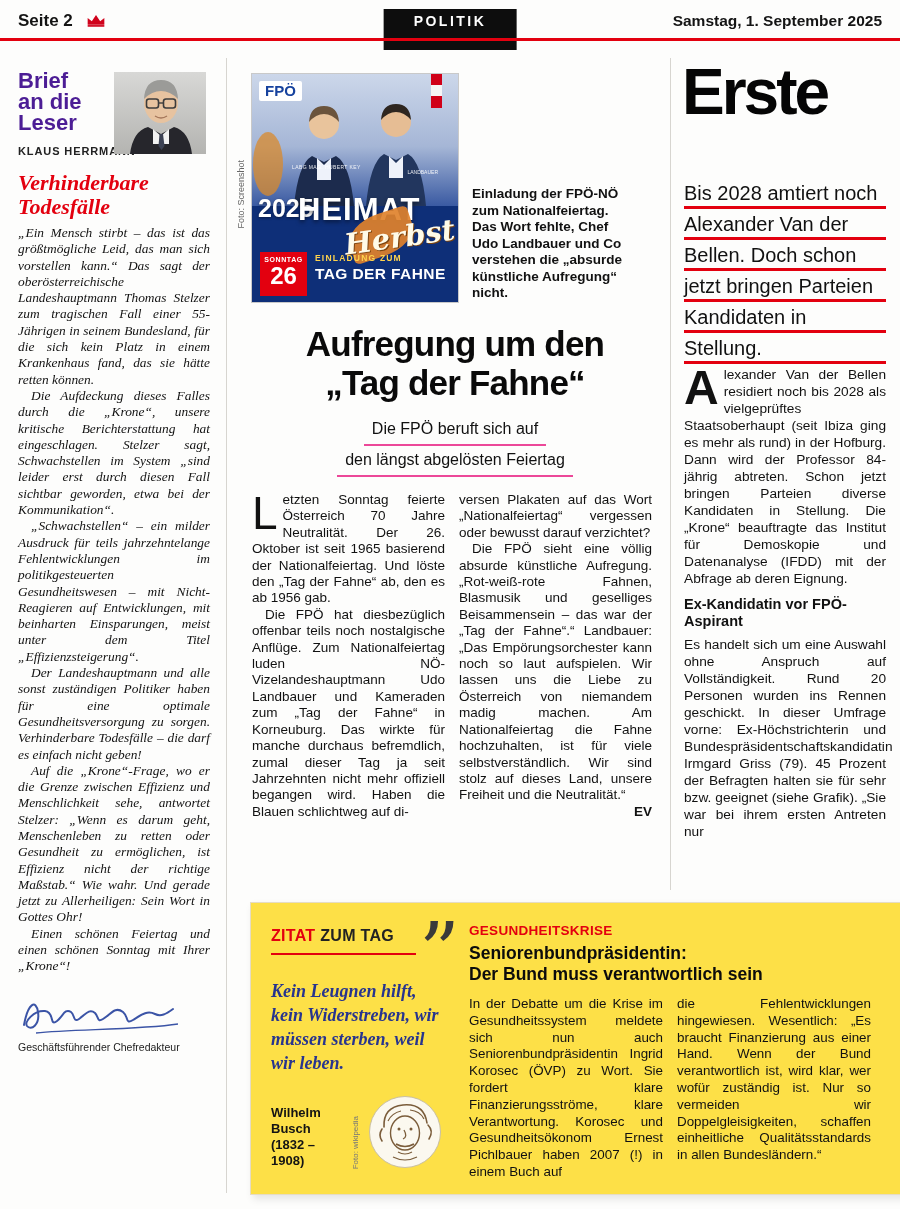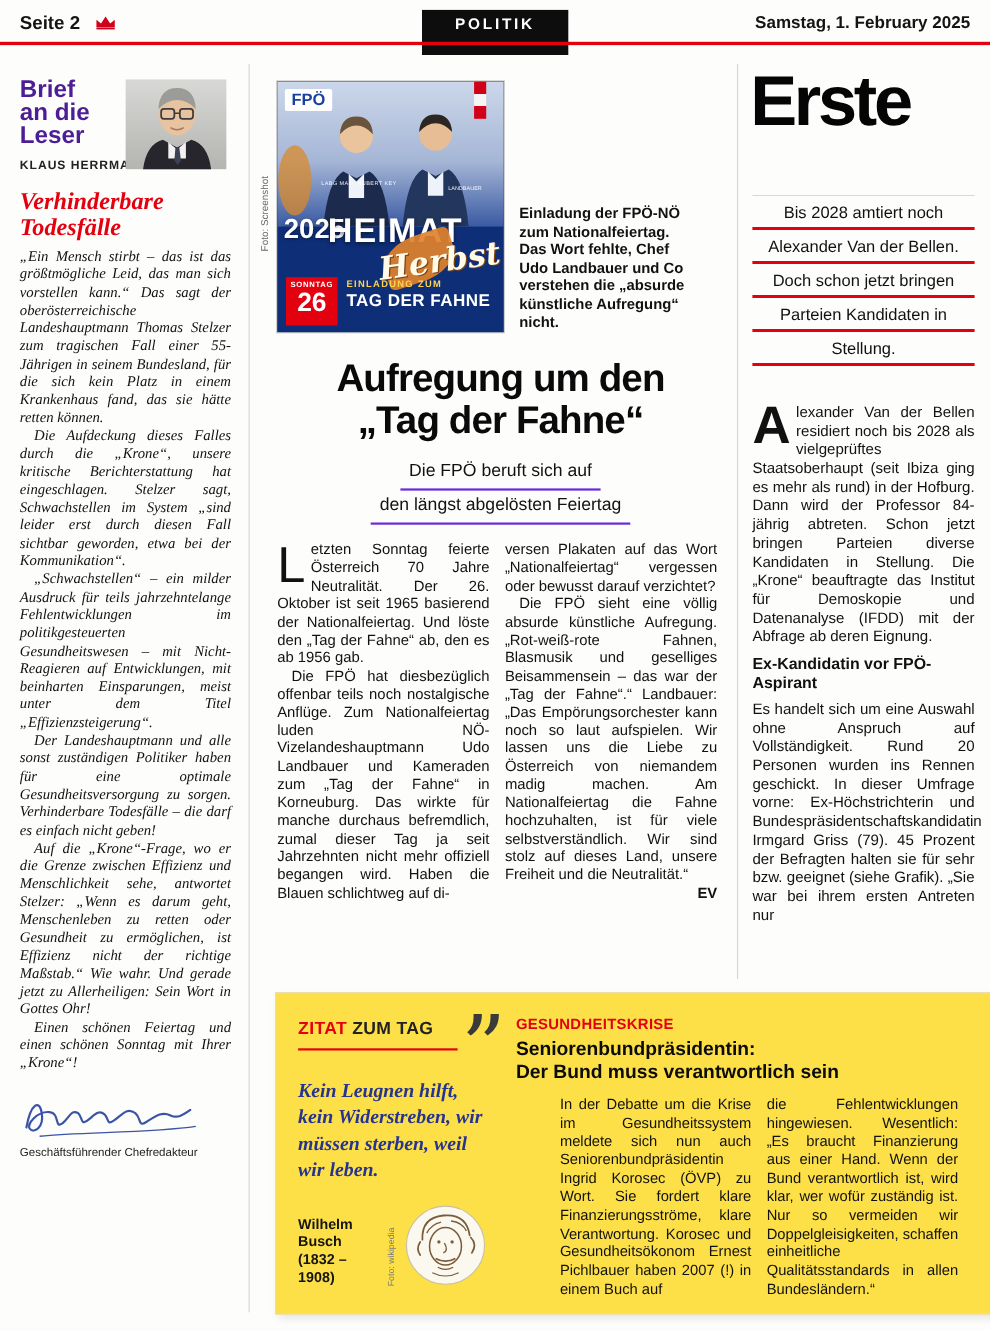--- a/index.html
+++ b/index.html
@@ -70,35 +70,35 @@
     background:#1a3a8c; padding:2px 7px; display:inline-block; }
 
   .poster-caption { position:absolute; left:472px; top:186px; width:162px;
     font-size:13.5px; font-weight:bold; line-height:16.5px; color:#111; }
 
   
   .main-headline { position:absolute; left:252px; top:324px; width:406px; text-align:center;
     font-weight:bold; font-size:35px; line-height:39px; letter-spacing:-0.8px; color:#0a0a0a; }
   .main-subhead { position:absolute; left:252px; top:420px; width:406px; text-align:center;
     font-size:16px; color:#111; }
-  .main-subhead .u { display:inline-block; border-bottom:2px solid #6d28d9;
+  .main-subhead .u { display:inline-block; border-bottom:2px solid #ec4899;
     padding:0 8px 6px; margin-bottom:5px; }
   .article { position:absolute; left:252px; top:492px; width:400px; display:flex; gap:14px; }
   .article .col { width:193px; font-size:13.5px; line-height:16.4px; text-align:justify; color:#111; }
   .article .col p + p { text-indent:13px; }
   .dropcap { float:left; font-size:46px; line-height:38px; padding:2px 5px 0 0; color:#111; }
   .dropcap.heavy { font-weight:bold; font-size:48px; line-height:40px; }
   .byline { float:right; font-weight:bold; }
 
   
   .erste { position:absolute; left:682px; top:60px; font-size:64px; font-weight:bold;
     letter-spacing:-3px; line-height:64px; color:#050505; }
   .standfirst { position:absolute; left:684px; top:178px; width:202px;
-    font-size:15px; line-height:31px; color:#111;
-    background:repeating-linear-gradient(to bottom, transparent 0px, transparent 28px, #e3000f 28px, #e3000f 31px);text-align:center; }
+    font-size:20px; line-height:31px; color:#111;
+    background:repeating-linear-gradient(to bottom, transparent 0px, transparent 28px, #e3000f 28px, #e3000f 31px); }
   .right-body { position:absolute; left:684px; top:366px; width:202px;
     font-size:13.7px; line-height:17px; text-align:justify; color:#111; }
   .right-subhead { font-size:14.5px; font-weight:bold; line-height:17px;
     margin:9px 0 6px; text-align:left; text-indent:0 !important; }
 
   
   .bottom-box { position:absolute; left:250px; top:902px; width:728px; height:293px;
     background:#fde047; border:1px solid #e6dcc3; box-shadow:3px 4px 8px rgba(0,0,0,0.10); }
   .quote-sec { position:absolute; left:20px; top:24px; width:196px; }
   .quote-kicker { display:inline-block; font-size:16px; font-weight:bold; letter-spacing:.3px;
@@ -111,37 +111,37 @@
     font-style:italic; font-weight:bold; font-size:18px; line-height:24px; }
   .quote-author-row { margin-top:20px; display:flex; align-items:flex-end; gap:8px; }
   .quote-author-name { font-weight:bold; font-size:13px; line-height:16px; width:72px; }
   .wiki-credit { writing-mode:vertical-rl; transform:rotate(180deg); font-size:8px; color:#777; }
   .busch-portrait { width:74px; height:74px; flex:none; }
 
   .health-sec { position:absolute; left:218px; top:20px; width:402px; }
   .health-kicker { color:#e3000f; font-weight:bold; font-size:13.5px; letter-spacing:.3px; }
   .health-headline { font-size:17.5px; font-weight:bold; line-height:20.5px; margin-top:5px;
     white-space:pre-line; color:#0c0c0c; }
-  .health-cols { display:flex; gap:14px; margin-top:12px;margin-left:40px; }
+  .health-cols { display:flex; gap:14px; margin-top:12px; }
   .health-col { width:194px; font-size:13.4px; line-height:16.8px; text-align:justify; color:#111; }
 </style>
 </head>
 <body>
 
 <div class="page">
 
   <div class="page-label">Seite 2</div>
   <span class="crown-icon">
     <svg width="20" height="15" viewBox="0 0 24 16">
         <path d="M2 13 L2 5 L7 9 L12 1.5 L17 9 L22 5 L22 13 Z" fill="#d0021b"></path>
         <rect x="2" y="13.5" width="20" height="2" fill="#d0021b"></rect>
       </svg>
   </span>
   <div class="politik-badge">POLITIK</div>
-  <div class="date-label">Samstag, 1. February 2025</div>
+  <div class="date-label">Samstag, 1. September 2025</div>
   <div class="red-rule"></div>
 
   <div class="vline vline1"></div>
   <div class="vline vline2"></div>
 
   <div class="letter">
     <div class="letter-kicker">Brief
 an die
 Leser</div>
     <span class="letter-photo">

